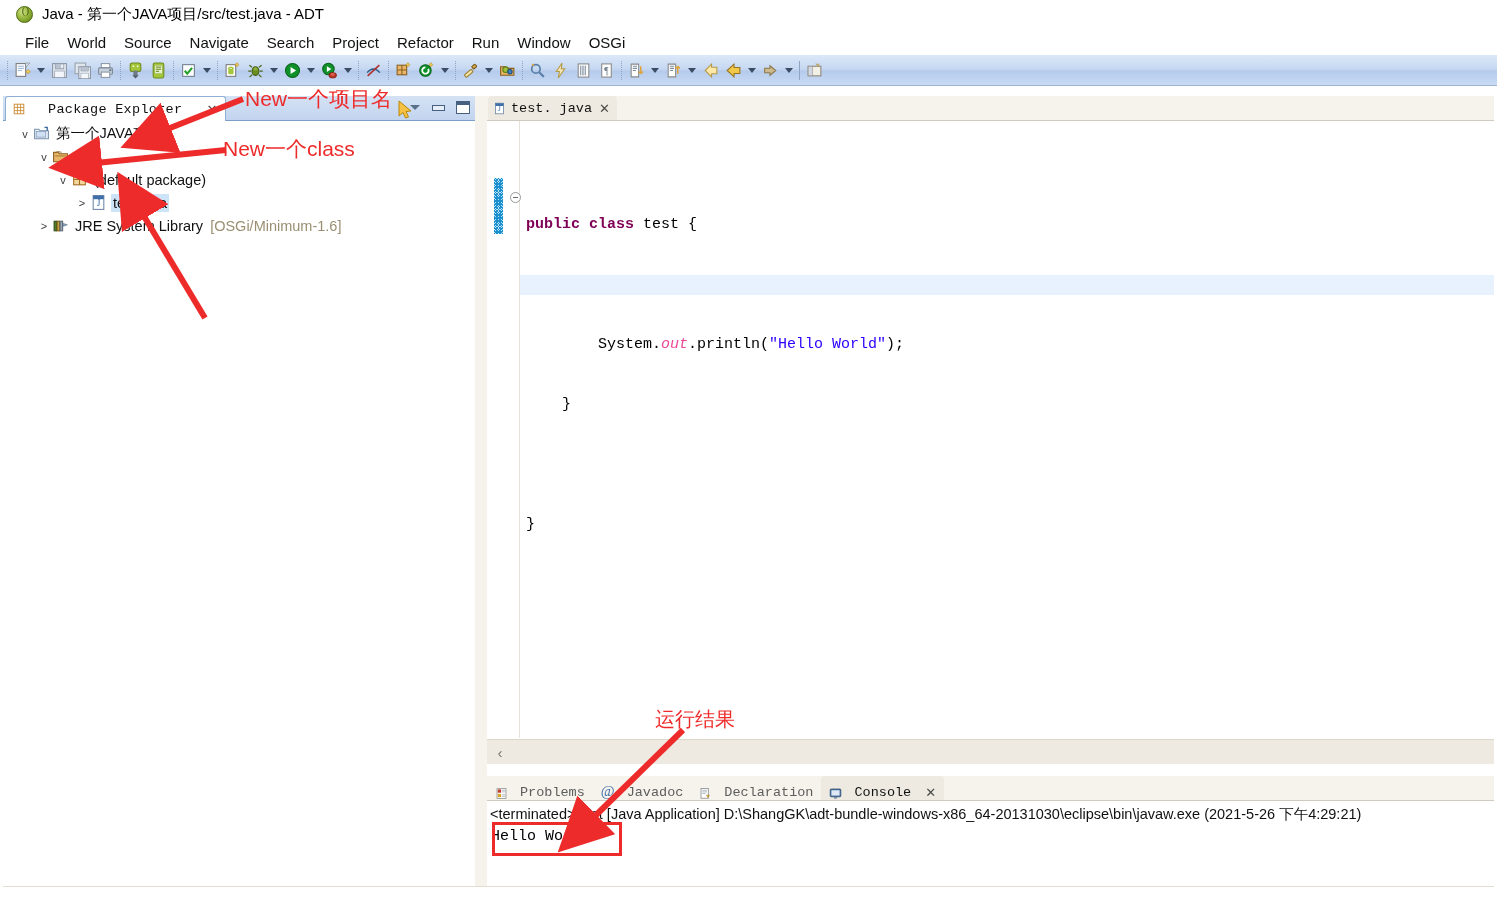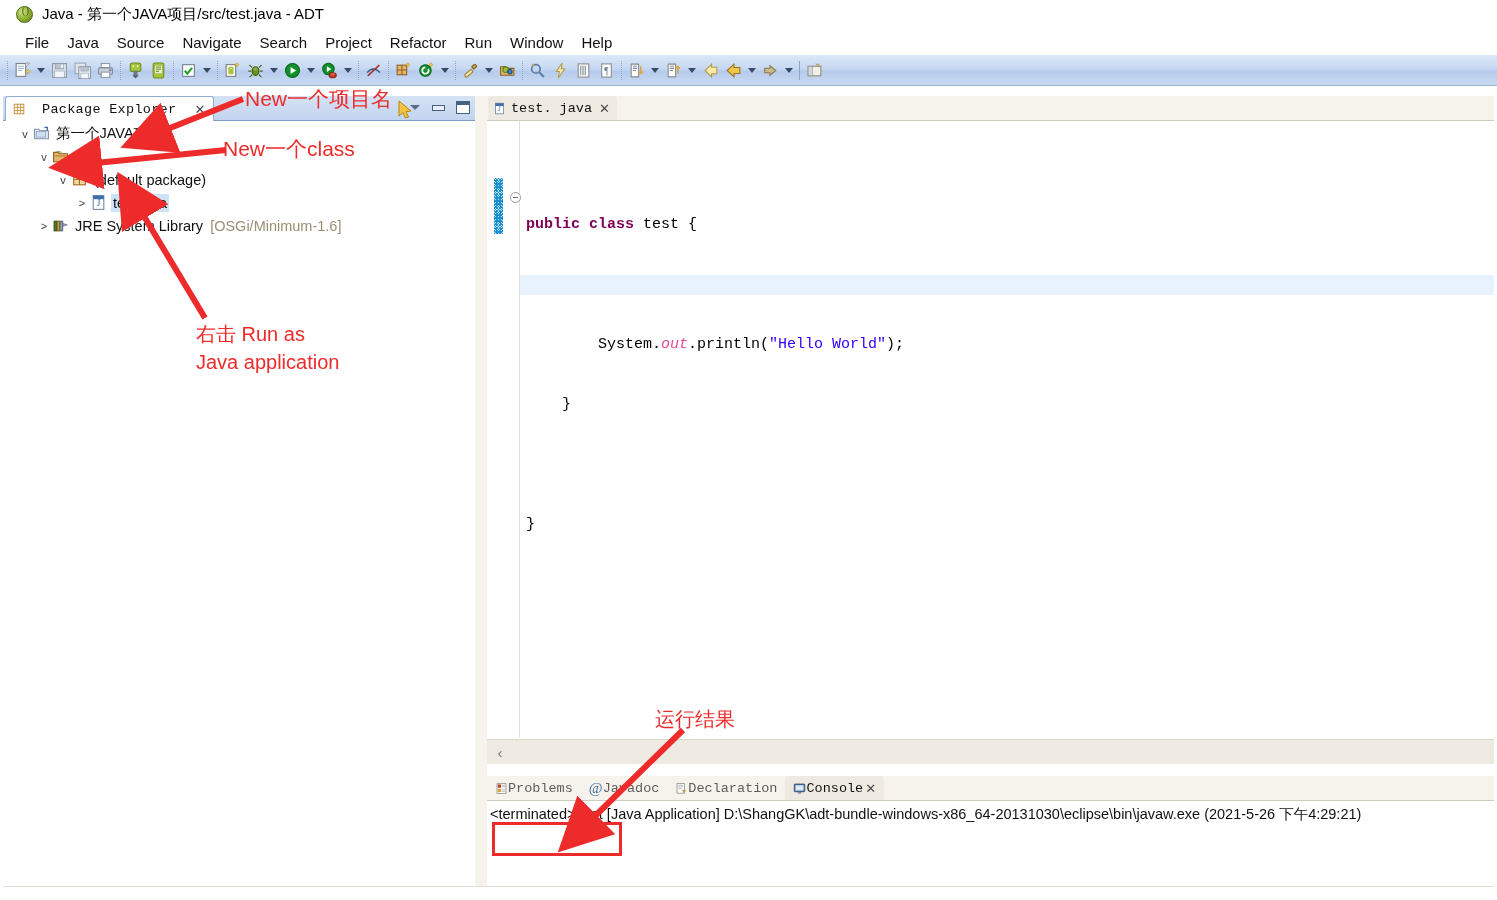--- a/index.html
+++ b/index.html
@@ -87,21 +87,21 @@
     position: absolute; left: 0; top: 0; width: 472px; height: 25px;
     background: linear-gradient(to bottom, #d5e2f4 0%, #c2d4ef 100%);
     border-bottom: 1px solid #7c9ec7;
   }
   #explorer-tab {
     position: absolute; left: 2px; top: 0px; height: 25px;
     padding: 0 8px 0 6px;
     background: #ffffff;
     border: 1px solid #8fb0d4; border-bottom: none;
     border-radius: 3px 3px 0 0;
-    display: flex; align-items: center; gap: 16px;
+    display: flex; align-items: center; gap: 22px;
   }
   #explorer-tab .lbl {
     font-family: "Liberation Mono", monospace;
     font-size: 13.5px; color: #111; letter-spacing: .3px;
   }
   .close-x {
     font-family: "Liberation Sans", sans-serif;
     font-size: 13px; color: #4a4a4a; margin-left: 2px;
   }
   #explorer-viewbtns {
@@ -207,21 +207,21 @@
     position: absolute; left: 487px; top: 776px; width: 1007px; height: 122px;
     background: #ffffff;
   }
   #console-tabrow {
     position: absolute; left: 0; top: 0; width: 1007px; height: 24px;
     background: #f6f3ec;
     display: flex; align-items: flex-end;
   }
   .ctab {
     height: 24px; padding: 0 8px;
-    display: flex; align-items: center; gap: 0;
+    display: flex; align-items: flex-end; gap: 12px;
     font-family: "Liberation Mono", monospace; font-size: 13.5px; color: #5d5d5d;
   }
   .ctab.active {
     background: #eeeae1; border-radius: 4px 4px 0 0; color: #111;
   }
   #console-body {
     position: absolute; left: 0; top: 24px; width: 1007px; bottom: 0;
     background: #ffffff; border-top: 1px solid #cfcabe;
   }
   #console-header {
@@ -253,29 +253,29 @@
 </head>
 <body>
 
 <div id="titlebar">
   <div id="title-icon"></div>
   <div id="title-text">Java - 第一个JAVA项目/src/test.java - ADT</div>
 </div>
 
 <div id="menubar">
   <div class="menu-item">File</div>
-  <div class="menu-item">Java</div>
+  <div class="menu-item">World</div>
   <div class="menu-item">Source</div>
   <div class="menu-item">Navigate</div>
   <div class="menu-item">Search</div>
   <div class="menu-item">Project</div>
   <div class="menu-item">Refactor</div>
   <div class="menu-item">Run</div>
   <div class="menu-item">Window</div>
-  <div class="menu-item">Help</div>
+  <div class="menu-item">OSGi</div>
 </div>
 
 <div id="toolbar">
   <div class="tb-sep"></div>
 
   <div class="tb-btn">
     <svg class="ic" viewBox="0 0 16 16">
         <rect x="2" y="1.5" width="9" height="12" fill="#fff" stroke="#7a7a7a"></rect>
         <rect x="3.5" y="3.5" width="6" height="1" fill="#9db8d8"></rect>
         <rect x="3.5" y="5.5" width="6" height="1" fill="#9db8d8"></rect>
@@ -642,20 +642,21 @@
             <rect x="3" y="4" width="10" height="6.5" fill="#dfe9f5"></rect>
             <rect x="6" y="12.5" width="4" height="1.8" fill="#6f86a6"></rect>
           </svg>
       </span>
       <span>Console</span>
       <span class="close-x">✕</span>
     </div>
   </div>
   <div id="console-body">
     <div id="console-header">&lt;terminated&gt; test [Java Application] D:\ShangGK\adt-bundle-windows-x86_64-20131030\eclipse\bin\javaw.exe (2021-5-26 下午4:29:21)</div>
+    <div id="console-out">Hello World</div>
   </div>
 </div>
 
 <div id="bottom-strip"></div>
 
 <div id="annot">
   <svg width="1497" height="900" style="position:absolute;left:0;top:0">
     <defs>
       <marker id="ah" markerWidth="9" markerHeight="9" refX="1" refY="4.5" orient="auto">
         <path d="M0,0 L9,4.5 L0,9 z" fill="#ee2b2b"></path>
@@ -666,22 +667,20 @@
 
     <line x1="226" y1="150" x2="96" y2="163" stroke="#ee2b2b" stroke-width="6" marker-end="url(#ah)"></line>
 
     <line x1="205" y1="318" x2="142" y2="213" stroke="#ee2b2b" stroke-width="6" marker-end="url(#ah)"></line>
 
     <line x1="683" y1="730" x2="592" y2="819" stroke="#ee2b2b" stroke-width="6" marker-end="url(#ah)"></line>
   </svg>
 
   <div class="ann-text" style="left:245px;top:86px;font-size:21px">New一个项目名</div>
   <div class="ann-text" style="left:223px;top:136px;font-size:21px">New一个class</div>
-  <div class="ann-text" style="left:196px;top:320px;font-size:20px;line-height:28px">右击 Run as
-Java application</div>
   <div class="ann-text" style="left:655px;top:706px;font-size:20px">运行结果</div>
 
   <div class="redbox" style="left:492px;top:822px;width:130px;height:34px"></div>
 
   <svg style="position:absolute;left:396px;top:100px" width="22" height="22">
     <path d="M3,1 L3,16 L7,12.5 L9.5,18 L12.5,17 L10,11.5 L15,11 z" fill="#f5c243" stroke="#b8860b" stroke-width="1"></path>
   </svg>
 </div>
 
 </body></html>

